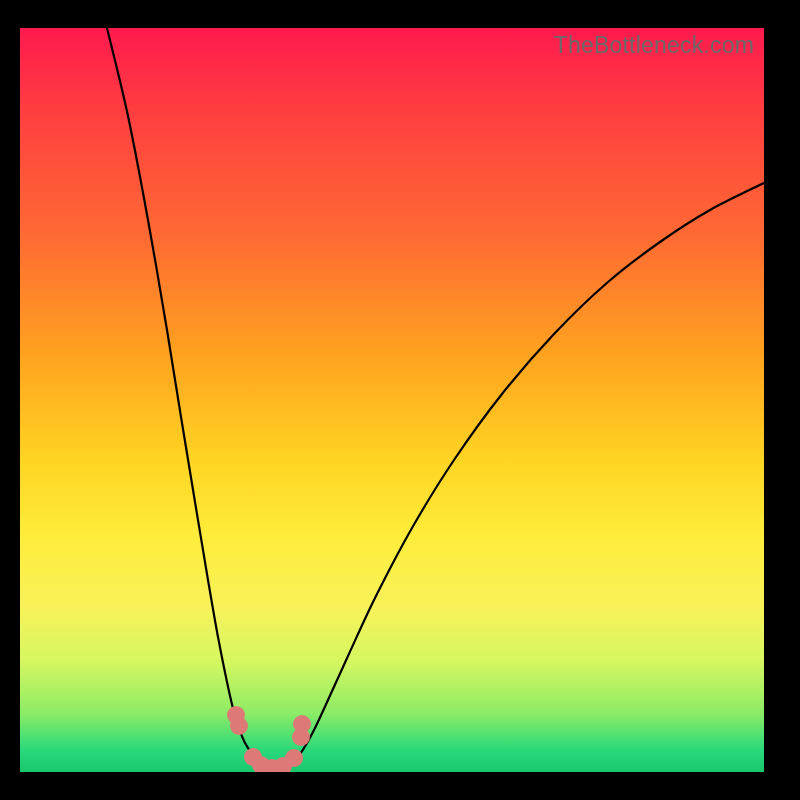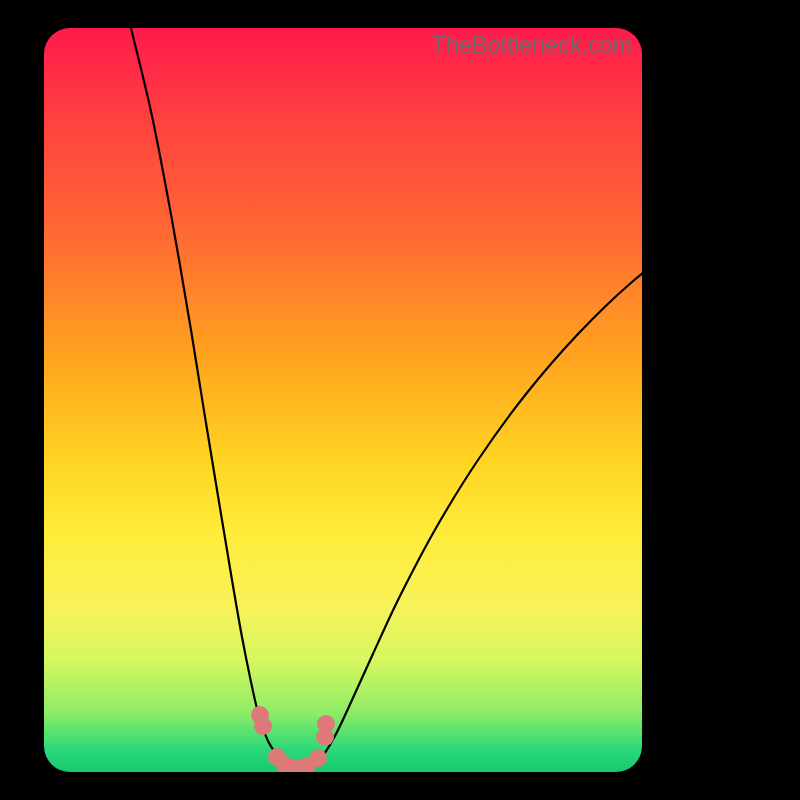--- a/index.html
+++ b/index.html
@@ -14,39 +14,38 @@
   .frame {
     position: absolute;
     left: 0;
     top: 0;
     width: 800px;
     height: 800px;
     background: #000;
   }
   .plot {
     position: absolute;
-    left: 44px;
+    left: 20px;
     top: 28px;
-    width: 598px;
+    width: 744px;
     height: 744px;
     background: linear-gradient(
       to bottom,
       #ff1a4d 0%,
       #ff4040 12%,
       #ff6a33 28%,
       #ffa31f 44%,
       #ffd422 58%,
       #ffec3a 68%,
       #f7f25a 78%,
       #d6f760 85%,
       #8eec66 92%,
       #2bd97a 97%,
       #18c86e 100%
     );
-    border-radius: 26px;
   }
   .attrib {
     position: absolute;
     top: 4px;
     right: 10px;
     color: #6a6a6a;
     font-size: 23px;
     font-weight: 500;
     letter-spacing: 0.2px;
   }

